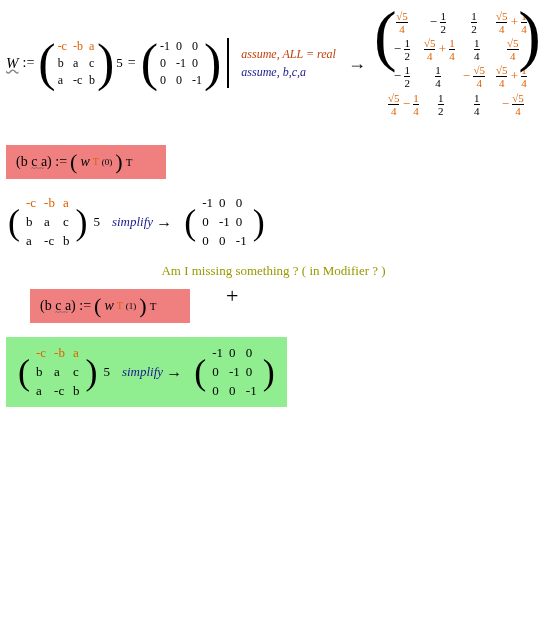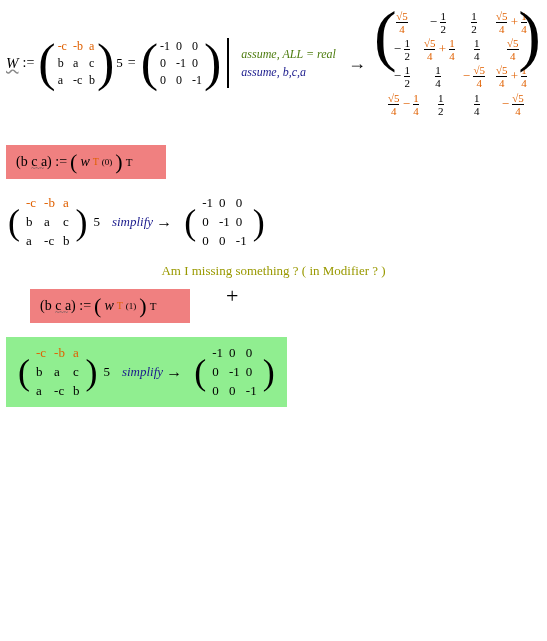--- a/index.html
+++ b/index.html
@@ -232,21 +232,21 @@
       <span>0</span>
       <span>0</span>
       <span>-1</span>
     </div>
     <span class="big-paren-r">)</span>
   </div>
 
   <div class="vert-bar"></div>
 
   <div class="assume-block">
-    <span style="font-size:12px;color:#4d7c0f;font-style:italic;">assume, ALL = real</span>
+    <span style="font-size:12px;color:#c2410c;font-style:italic;">assume, ALL = real</span>
     <span style="font-size:12px;color:#1a1a8c;font-style:italic;">assume, b,c,a</span>
   </div>
 
   <span style="font-size:18px;margin:0 6px;">→</span>
 
   <div class="result-part">
     <span class="res-big-paren-l" style="position:absolute;margin-left:-2px;">(</span>
     <div style="margin-left:12px;">
 
       <div class="res-row">

